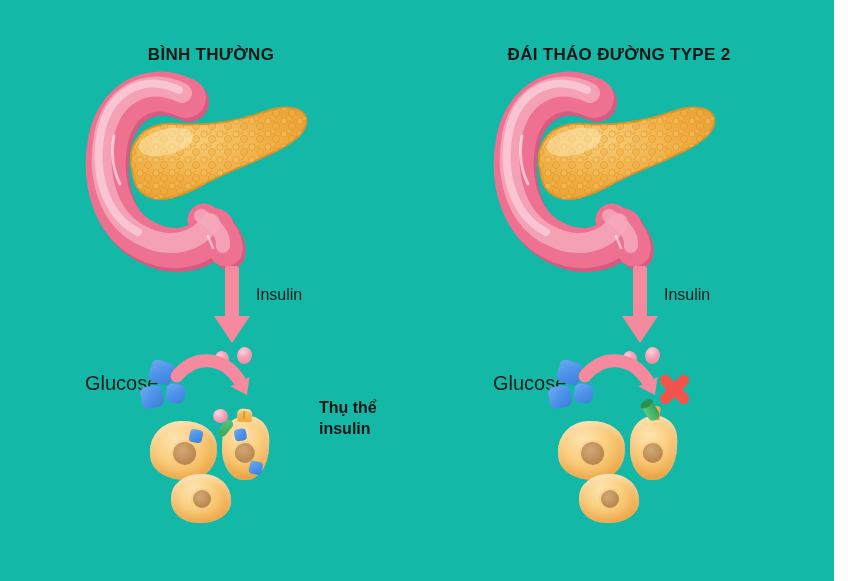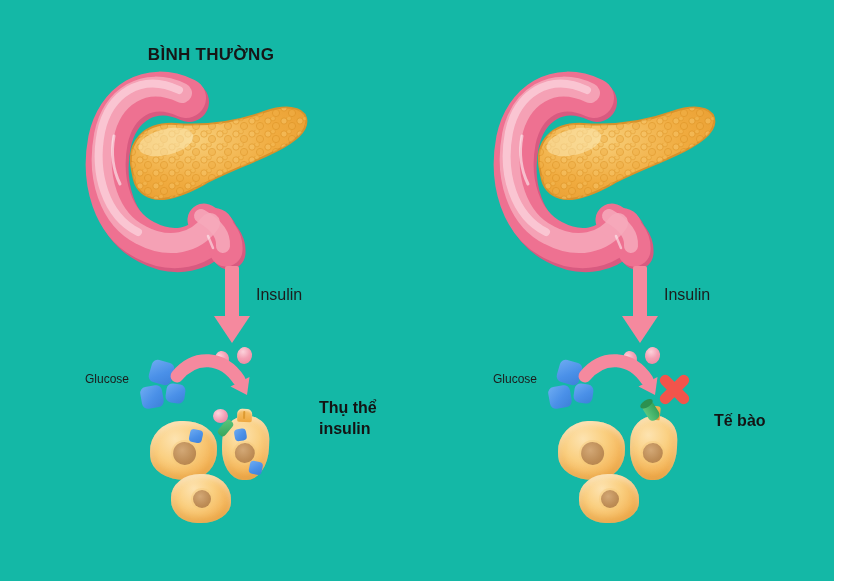--- a/index.html
+++ b/index.html
@@ -10,21 +10,21 @@
   .panel.resistant{left:463px;}
 
   .title{position:absolute;top:45px;left:156px;transform:translateX(-50%);
          margin:0;font-size:17px;font-weight:bold;letter-spacing:.3px;color:#161616;white-space:nowrap;}
 
   svg{overflow:visible;display:block;}
   .pancreas{position:absolute;left:33px;top:78px;width:230px;height:190px;}
 
   .arrow-down{position:absolute;left:157px;top:266px;width:40px;height:78px;}
   .insulin-label{position:absolute;left:201px;top:286px;font-size:16px;color:#1c1c1c;}
-  .glucose-label{position:absolute;left:30px;top:372px;font-size:12px;color:#1c1c1c;}
+  .glucose-label{position:absolute;left:30px;top:372px;font-size:20px;color:#1c1c1c;}
 
   .insulin-dot{position:absolute;border-radius:50%;
     background:radial-gradient(circle at 35% 30%, #fcd2db 0%, #f4a0b4 45%, #ee7f9c 100%);}
   .dot1{left:160px;top:351px;width:14px;height:16px;transform:rotate(-10deg);}
   .dot2{left:182px;top:347px;width:15px;height:17px;transform:rotate(12deg);}
 
   .cube{position:absolute;border-radius:6px;
     background:linear-gradient(140deg,#6ba9f1 5%,#4a90e8 55%,#3c80d8 100%);}
   .fc1{left:95px;top:361px;width:23px;height:23px;transform:rotate(16deg);}
   .fc2{left:86px;top:386px;width:22px;height:22px;transform:rotate(-10deg);}
@@ -165,20 +165,21 @@
     <span class="receptor-stem"></span>
     <span class="insulin-ball"></span>
 
     <div class="annotation">
       <span>Thụ thể</span>
       <span>insulin</span>
     </div>
   </section>
 
   <section class="panel resistant">
+    <h2 class="title">ĐÁI THÁO ĐƯỜNG TYPE 2</h2>
 
     <svg class="pancreas" viewBox="0 0 230 190">
       <g>
         <path d="M 98 20 C 60 2 28 24 20 62 C 12 104 25 146 57 162 C 85 177 112 170 126 150" fill="none" stroke="#d85a80" stroke-width="40" stroke-linecap="round" transform="translate(3,4)"></path>
         <path d="M 116 142 C 130 150 139 160 138 172" fill="none" stroke="#d85a80" stroke-width="33" stroke-linecap="round" transform="translate(3,3)"></path>
         <path d="M 98 20 C 60 2 28 24 20 62 C 12 104 25 146 57 162 C 85 177 112 170 126 150" fill="none" stroke="#ee7191" stroke-width="40" stroke-linecap="round"></path>
         <path d="M 116 142 C 130 150 139 160 138 172" fill="none" stroke="#ee7191" stroke-width="33" stroke-linecap="round"></path>
         <path d="M 98 20 C 60 2 28 24 20 62 C 12 104 25 146 57 162 C 85 177 112 170 126 150" fill="none" stroke="#f6a9bb" stroke-width="20" stroke-linecap="round" opacity="0.85" transform="translate(-4,-5)"></path>
         <path d="M 116 142 C 130 150 139 160 138 172" fill="none" stroke="#f6a9bb" stroke-width="14" stroke-linecap="round" opacity="0.85" transform="translate(-3,-4)"></path>
         <path d="M 98 20 C 60 2 28 24 20 62 C 12 104 25 146 57 162" fill="none" stroke="#fbd2dc" stroke-width="8" stroke-linecap="round" opacity="0.75" transform="translate(-7,-8)"></path>
@@ -225,17 +226,16 @@
     <div class="cell cell-3">
       <span class="nucleus n3"></span>
     </div>
 
     <span class="receptor-free">
       <span class="cap"></span>
     </span>
     <div class="x-mark"></div>
 
     <div class="annotation">
-      <span>Tế bào</span>
     </div>
   </section>
 
 </div>
 
 </body></html>

